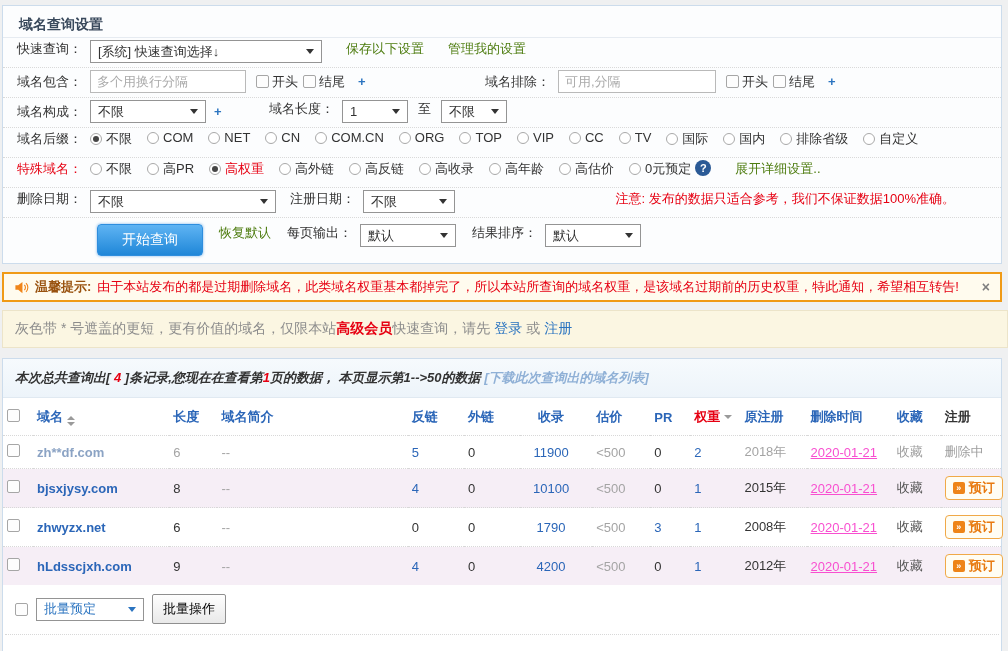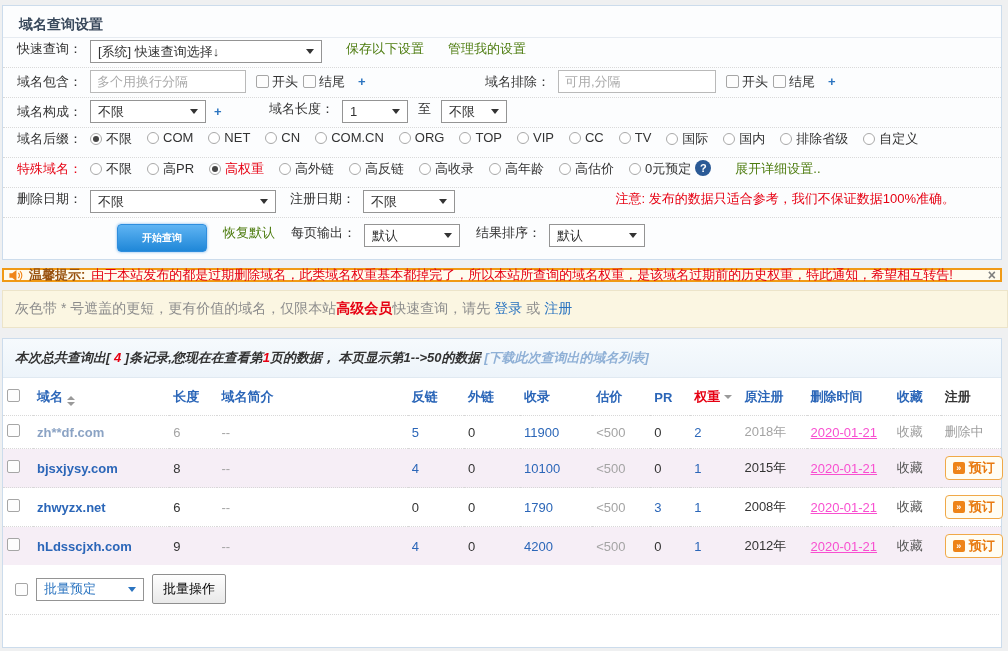--- a/index.html
+++ b/index.html
@@ -34,44 +34,44 @@
   .opt-red { color:#e60012; }
 
   .link { color:#4d7c0f; cursor:pointer; text-decoration:none; }
   .gap24 { margin-left:24px; }
   .half { display:flex; align-items:center; width:468px; flex:none; }
   .third { display:flex; align-items:center; width:252px; flex:none; }
 
   .qicon { width:16px; height:16px; border-radius:50%; background:#2b5a96; color:#fff; font-weight:bold; font-size:11px; display:inline-flex; align-items:center; justify-content:center; margin:0 10px 0 2px; }
   .note-red { color:#e60012; margin-left:auto; padding-right:32px; }
 
-  .btn-primary { background:linear-gradient(#5fb4f3,#1f87d8); color:#fff; font-weight:bold; font-size:10px; border:1px solid #2e8ede; border-radius:4px; padding:6px 24px; margin-left:100px; box-shadow:0 0 3px rgba(90,165,230,.8); cursor:pointer; }
+  .btn-primary { background:linear-gradient(#5fb4f3,#1f87d8); color:#fff; font-weight:normal; font-size:14px; border:1px solid #2e8ede; border-radius:4px; padding:6px 24px; margin-left:80px; box-shadow:0 0 3px rgba(90,165,230,.8); cursor:pointer; }
   .row-gap { margin-left:16px; }
 
-  .notice1 { margin:8px 6px 0 2px; border:2px solid #f09a16; background:#fffbee; display:flex; align-items:center; gap:6px; height:14px; padding:0 4px; }
+  .notice1 { margin:8px 6px 0 2px; border:2px solid #f09a16; background:#fffbee; display:flex; align-items:center; gap:6px; height:30px; padding:0 10px; }
   .notice1 .prefix { color:#99520f; font-weight:bold; }
   .notice1 .ntext { color:#e60012; }
   .close-x { margin-left:auto; color:#7f7f7f; font-weight:bold; font-size:14px; cursor:pointer; }
 
   .notice2 { margin:8px 0 0 2px; background:#fbf6e2; border:1px solid #ece4c9; height:38px; display:flex; align-items:center; padding:0 12px; color:#8c8c8c; font-size:14px; }
   .notice2 .hl { color:#e60012; font-weight:bold; }
   .notice2 .lnk { color:#2b74c0; cursor:pointer; margin:0 4px; }
 
   #results-panel { margin-top:10px; background:#fff; }
   .summary { background:linear-gradient(#f6fafd,#edf4fa); border-bottom:1px solid #e0e9f1; padding:10px 12px; font-weight:bold;font-style:italic; }
   .summary .red { color:#e60012; }
   .summary .dl { color:#8fb0d6; cursor:pointer; }
 
   table { width:100%; border-collapse:collapse; table-layout:fixed; font-size:13px; }
   th { color:#2b66b8; font-weight:bold; text-align:left; padding:10px 4px 9px; white-space:nowrap; }
   th.red { color:#e60012; }
   th.dark { color:#333; }
   td { padding:7px 4px; border-top:1px dotted #d8d8d8; white-space:nowrap; }
   tr.alt td { background:#f6eef6; }
-  .col-right { text-align:left; padding-right:14px; }
+  .col-right { text-align:center; padding-right:14px; }
   .dom { color:#2b66b8; font-weight:bold; cursor:pointer; }
   .dom.muted { color:#8ba3c4; }
   .num-link { color:#2b66b8; cursor:pointer; }
   .gray { color:#a4a4a4; }
   .pink { color:#f84fd0;text-decoration:underline; }
   .fav { color:#555; cursor:pointer; }
   .fav.muted, .deleting { color:#9e9e9e; }
 
   .sort-both { display:inline-flex; flex-direction:column; gap:2px; margin-left:4px; vertical-align:1px; }
   .tri-up { width:0; height:0; border-left:4px solid transparent; border-right:4px solid transparent; border-bottom:4px solid #9a9a9a; }

